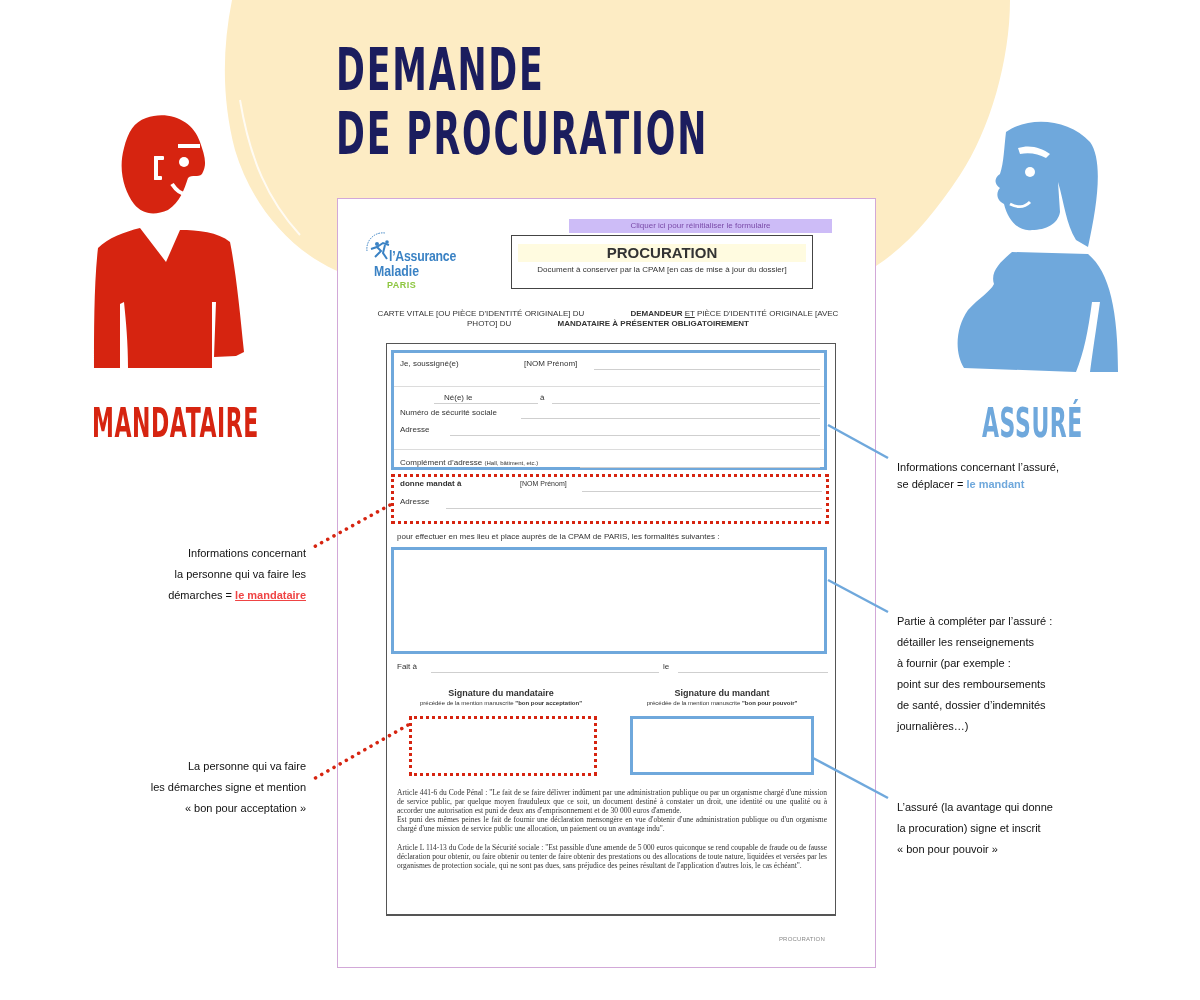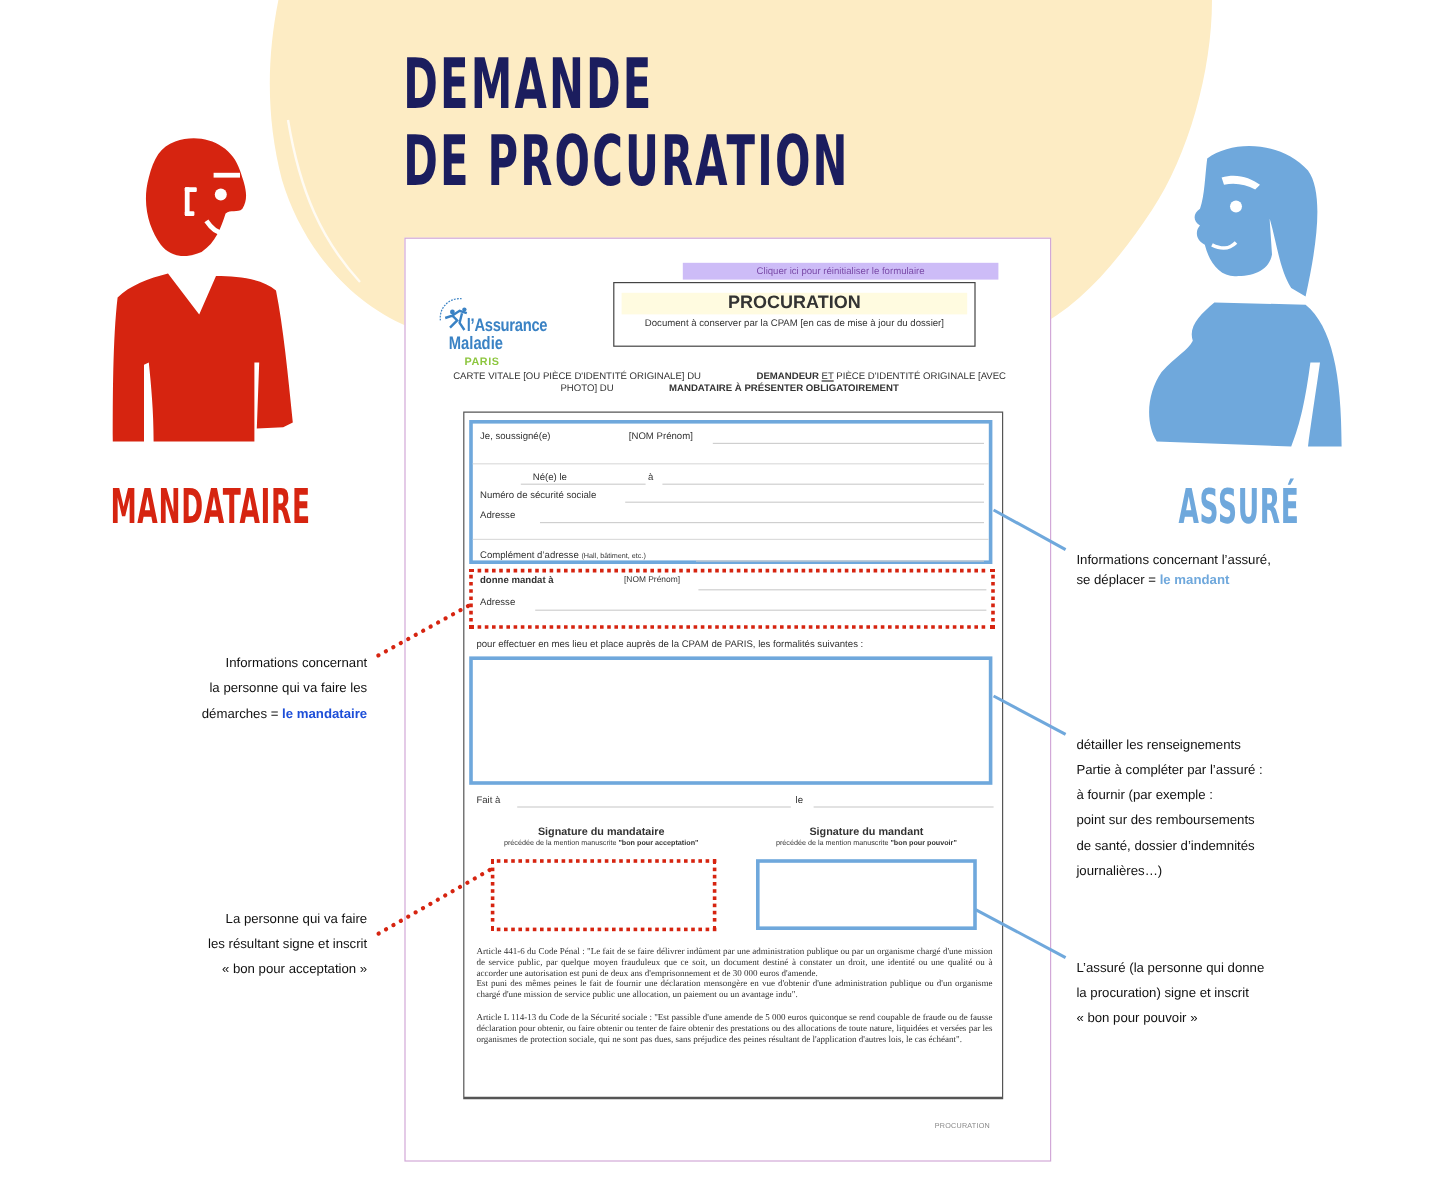--- a/index.html
+++ b/index.html
@@ -21,36 +21,36 @@
       position: absolute; z-index: 2; font-family: "DejaVu Sans", sans-serif; font-weight: bold;
       font-size: 40px; letter-spacing: 1px; transform: scaleX(0.55); transform-origin: left top;
       white-space: nowrap;
     }
 
     .annot {
       position: absolute; z-index: 3; font-size: 11px; line-height: 21px; color: #111;
       font-family: "Liberation Sans", sans-serif;
     }
     .annot.right-align { text-align: right; }
-    .annot b.red { color: #1d4ed8; font-weight: bold; }
+    .annot b.red { color: #ef4444; font-weight: bold; text-decoration: underline; }
     .annot b.blue { color: #6fa8dc; font-weight: bold; }
 
     .connectors { position: absolute; left: 0; top: 0; width: 1200px; height: 1000px; z-index: 4; pointer-events: none; }
 
     
     .page {
       position: absolute; left: 337px; top: 198px; width: 539px; height: 770px;
       background: #ffffff; border: 1px solid #d2a8d8; z-index: 2;
     }
     .reset-btn {
       position: absolute; left: 231px; top: 20px; width: 263px; height: 14px;
       background: #cdbcf7; color: #7a4aa8; font-size: 8px; line-height: 14px; text-align: center;
       cursor: pointer;
     }
-    .logo { position: absolute; left: 25px; top: 44px; width: 120px; height: 70px; }
+    .logo { position: absolute; left: 25px; top: 28px; width: 120px; height: 70px; }
     .logo .brand1 { position: absolute; left: 26px; top: 20px; font-size: 15px; font-weight: bold; color: #3a82c4; letter-spacing: -0.3px; white-space: nowrap; transform: scaleX(0.82); transform-origin: left top; }
     .logo .brand2 { position: absolute; left: 11px; top: 35px; font-size: 15px; font-weight: bold; color: #3a82c4; white-space: nowrap; transform: scaleX(0.82); transform-origin: left top; }
     .logo .brand3 { position: absolute; left: 24px; top: 53px; font-size: 9px; font-weight: bold; color: #8dc63f; letter-spacing: 0.5px; }
     .logo svg { position: absolute; left: 0; top: 2px; }
 
     .proc-box {
       position: absolute; left: 173px; top: 36px; width: 302px; height: 54px;
       border: 1.5px solid #444; background: #fff;
     }
     .proc-box .highlight { position: absolute; left: 6px; top: 8px; width: 288px; height: 18px; background: #fffbe0; }
@@ -226,36 +226,36 @@
   <div style="margin-top:-4px;"><span>se déplacer = </span><b class="blue">le mandant</b></div>
 </div>
 
 <div class="annot right-align" style="left:60px; width:246px; top:543px;">
   <div>Informations concernant</div>
   <div>la personne qui va faire les</div>
   <div><span>démarches = </span><b class="red">le mandataire</b></div>
 </div>
 
 <div class="annot" style="left:897px; top:611px;">
+  <div>Partie à compléter par l’assuré :</div>
   <div>détailler les renseignements</div>
-  <div>Partie à compléter par l’assuré :</div>
   <div>à fournir (par exemple :</div>
   <div>point sur des remboursements</div>
   <div>de santé, dossier d’indemnités</div>
   <div>journalières…)</div>
 </div>
 
 <div class="annot right-align" style="left:60px; width:246px; top:756px;">
   <div>La personne qui va faire</div>
-  <div>les résultant signe et inscrit</div>
+  <div>les démarches signe et mention</div>
   <div>« bon pour acceptation »</div>
 </div>
 
 <div class="annot" style="left:897px; top:797px;">
-  <div>L’assuré (la personne qui donne</div>
+  <div>L’assuré (la avantage qui donne</div>
   <div>la procuration) signe et inscrit</div>
   <div>« bon pour pouvoir »</div>
 </div>
 
 <svg class="connectors" viewBox="0 0 1200 1000">
   <line x1="828" y1="425" x2="888" y2="458" stroke="#6fa8dc" stroke-width="2.5"></line>
   <line x1="828" y1="580" x2="888" y2="612" stroke="#6fa8dc" stroke-width="2.5"></line>
   <line x1="813" y1="758" x2="888" y2="798" stroke="#6fa8dc" stroke-width="2.5"></line>
   <line x1="390" y1="505" x2="312" y2="548" stroke="#d62410" stroke-width="3.5" stroke-dasharray="0.1 7" stroke-linecap="round"></line>
   <line x1="408" y1="725" x2="312" y2="780" stroke="#d62410" stroke-width="3.5" stroke-dasharray="0.1 7" stroke-linecap="round"></line>

